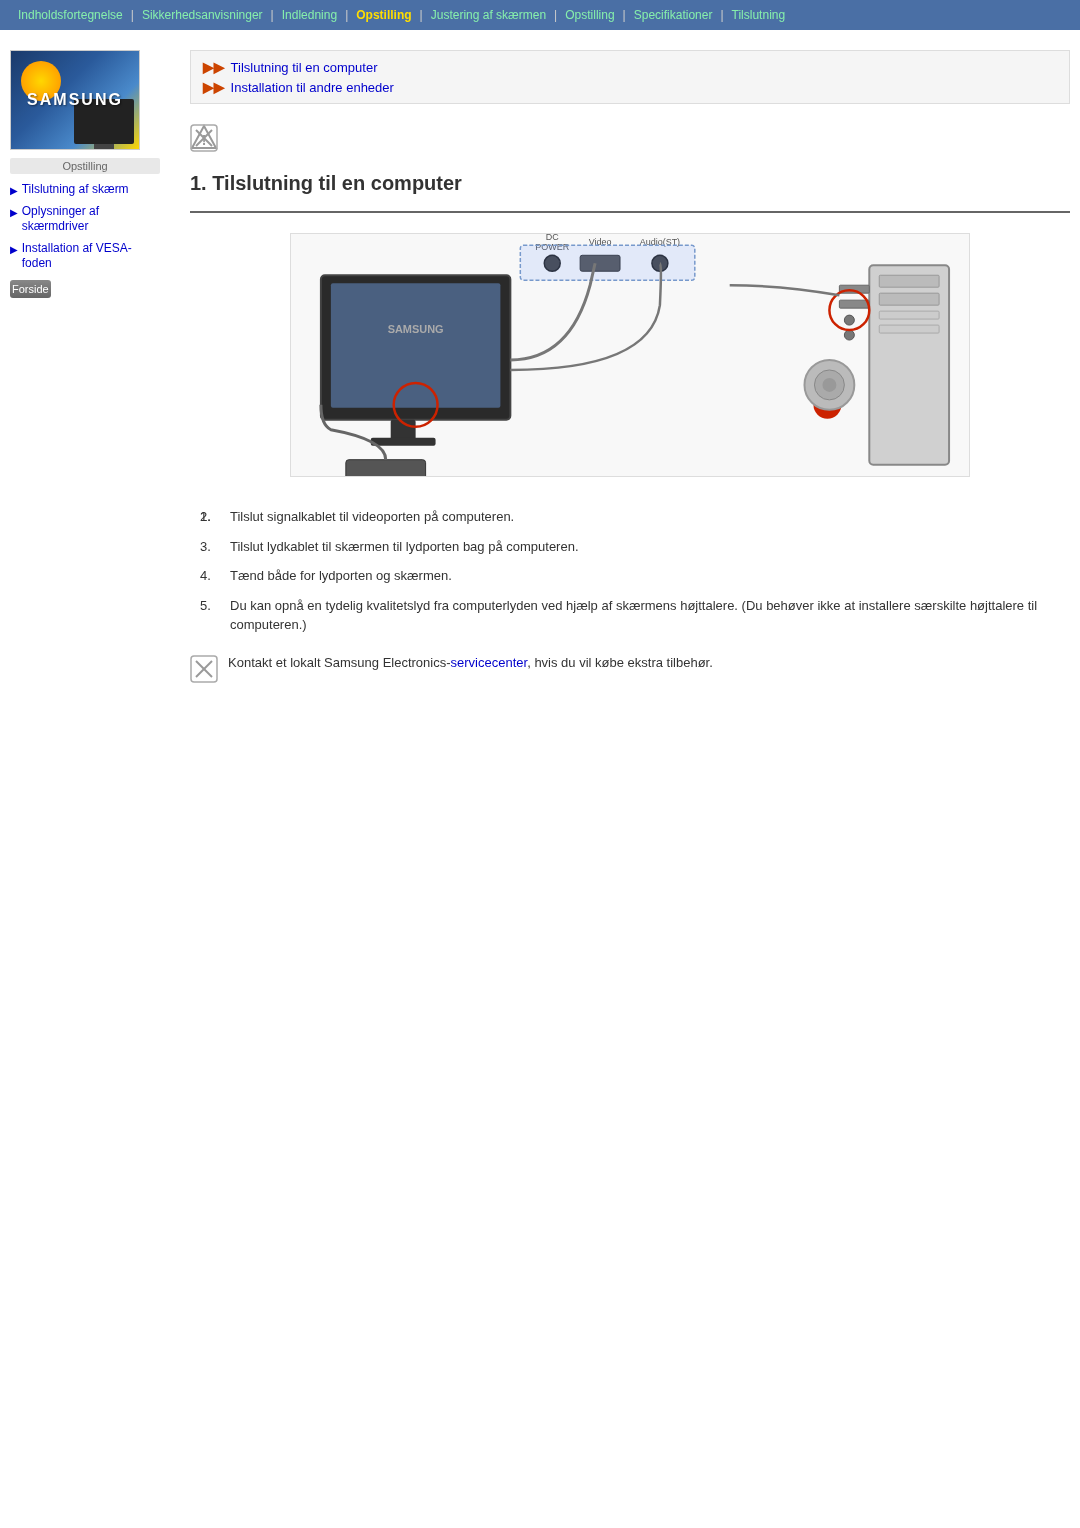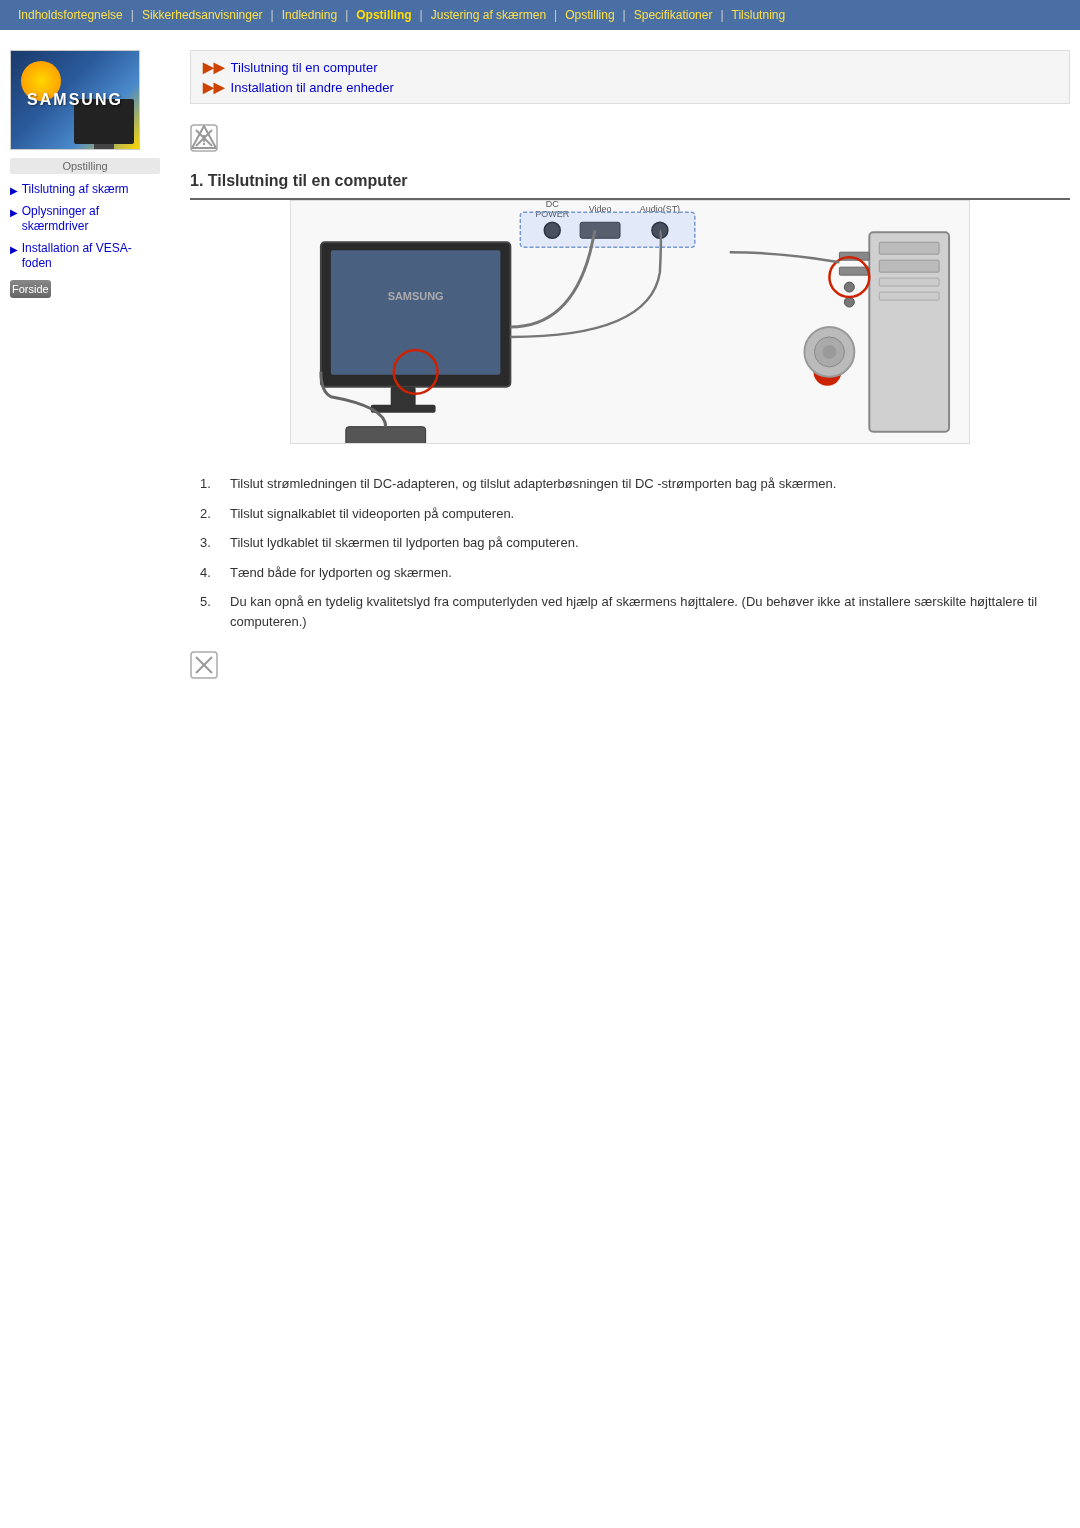--- a/index.html
+++ b/index.html
@@ -14,21 +14,21 @@
 
     
     .nav-bar {
       background: #4a6fa5;
       display: flex;
       align-items: center;
       padding: 6px 10px;
       gap: 0;
     }
     .nav-item {
-      color: #fde047;
+      color: #86efac;
       font-size: 12px;
       padding: 2px 8px;
       cursor: pointer;
       white-space: nowrap;
     }
     .nav-item.active {
       color: #ffdd00;
       font-weight: bold;
     }
     .nav-separator {
@@ -173,25 +173,26 @@
     .info-note {
       display: flex;
       align-items: flex-start;
       gap: 10px;
       margin-bottom: 20px;
       font-size: 13px;
     }
 
     
     .section-title {
-      font-size: 16px;
+      font-size: 20px;
       font-weight: bold;
       color: #333;
       border-bottom: 2px solid #666;
-      padding-bottom: 8px;
+      padding-bottom: 16px;
+      margin-bottom: 20px;
     }
 
     
     .diagram-area {
       display: flex;
       justify-content: center;
       margin-bottom: 30px;
       background: #fff;
     }
 
@@ -387,21 +388,20 @@
           <path d="M220 185 Q 360 185 370 120 Q 372 78 370 78" stroke="#777" stroke-width="2.5" fill="none"></path>
 
           <path d="M440 100 Q 490 100 550 110" stroke="#777" stroke-width="2.5" fill="none"></path>
         </svg>
       </div>
     </div>
 
     <ol class="instructions-list">
       <li>
         <span class="num">1.</span>
-        <span>Tilslut strømledningen til DC-adapteren, og tilslut adapterbøsningen til DC -strømporten bag på skærmen.</span>
       </li>
       <li>
         <span class="num">2.</span>
         <span>Tilslut signalkablet til videoporten på computeren.</span>
       </li>
       <li>
         <span class="num">3.</span>
         <span>Tilslut lydkablet til skærmen til lydporten bag på computeren.</span>
       </li>
       <li>
@@ -413,16 +413,19 @@
         <span>Du kan opnå en tydelig kvalitetslyd fra computerlyden ved hjælp af skærmens højttalere. (Du behøver ikke at installere særskilte højttalere til computeren.)</span>
       </li>
     </ol>
 
     <div class="bottom-note">
       <svg class="note-icon-svg" viewBox="0 0 28 28">
         <rect x="1" y="1" width="26" height="26" rx="3" fill="none" stroke="#aaa" stroke-width="1.5"></rect>
         <line x1="6" y1="6" x2="22" y2="22" stroke="#999" stroke-width="2"></line>
         <line x1="22" y1="6" x2="6" y2="22" stroke="#999" stroke-width="2"></line>
       </svg>
+      <span>
+        <span>Kontakt et lokalt Samsung Electronics-</span><span class="servicecenter-link">servicecenter</span><span>, hvis du vil købe ekstra tilbehør.</span>
+      </span>
     </div>
 
   </div>
 </div>
 
 </body></html>

